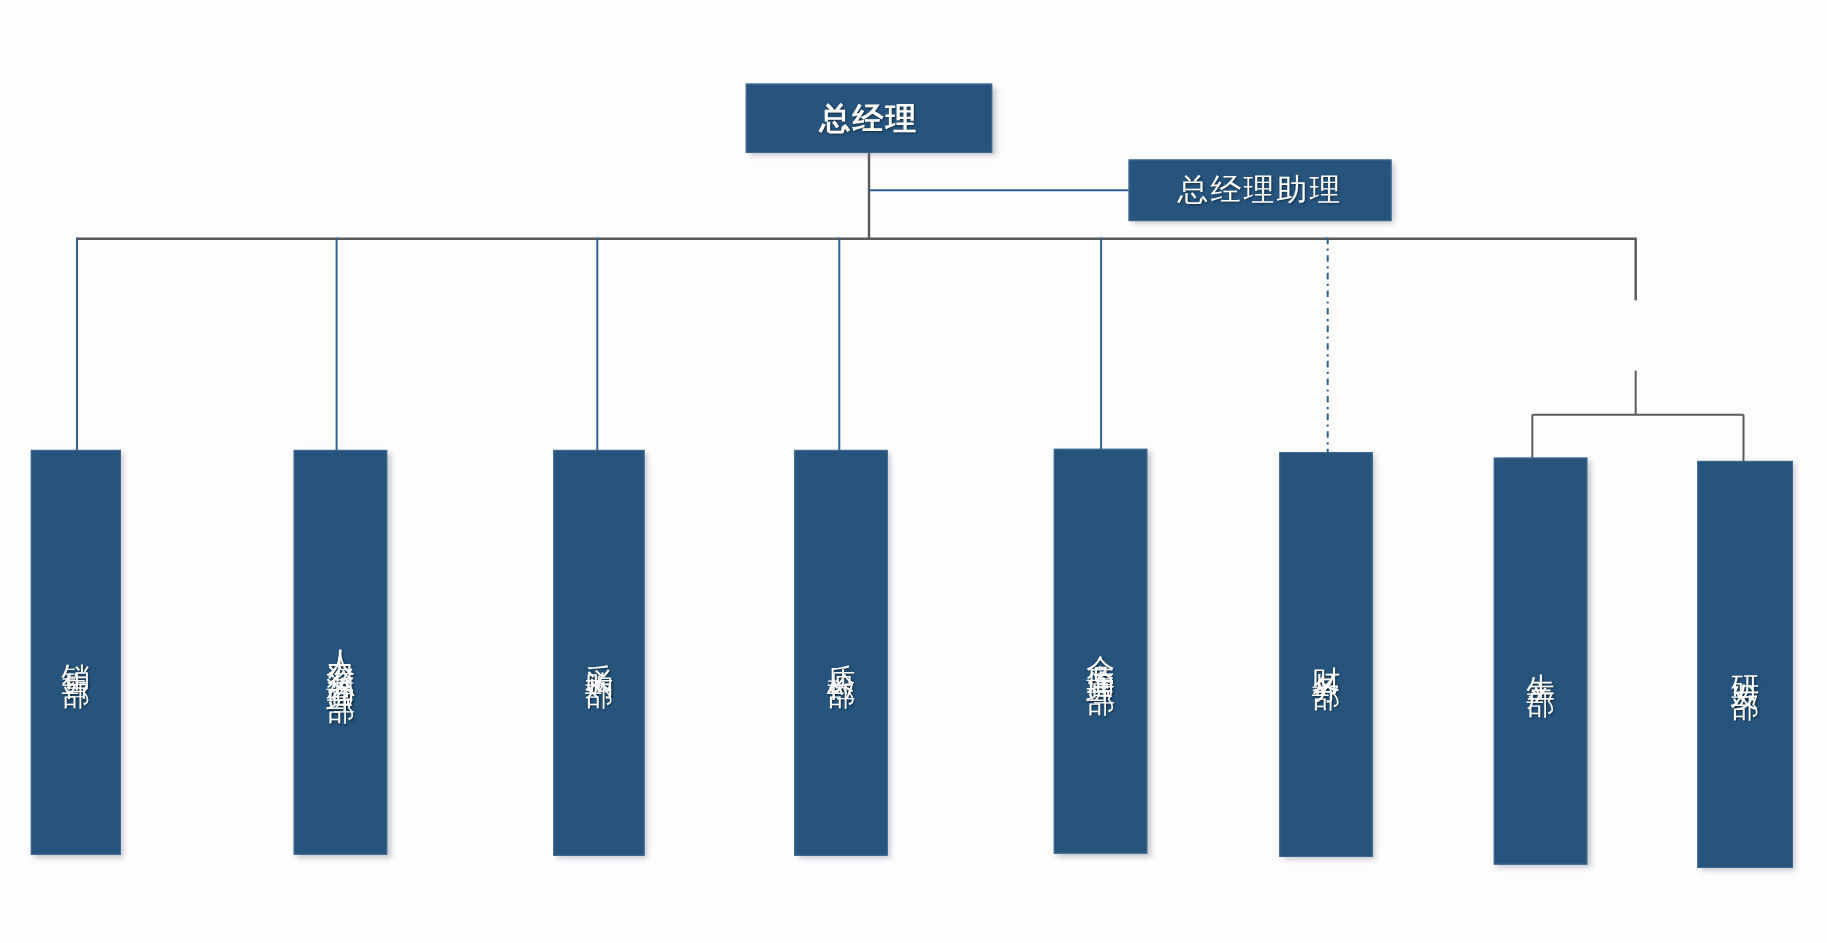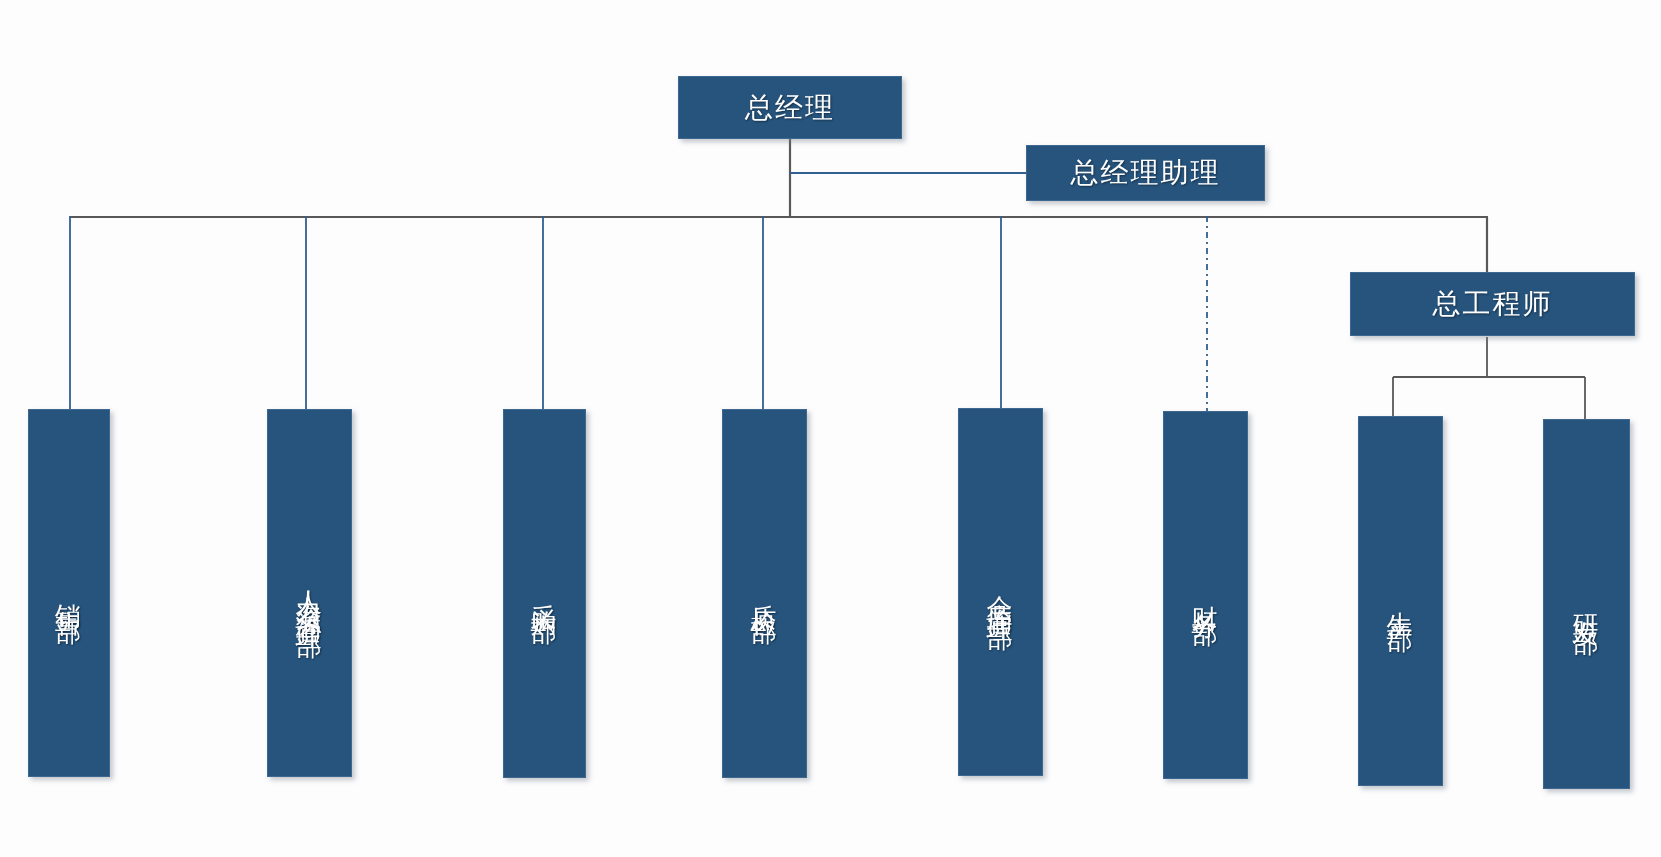--- a/index.html
+++ b/index.html
@@ -77,31 +77,28 @@
     <line class="line-blue" x1="1001" y1="216" x2="1001" y2="409"></line>
     <line class="line-blue line-dashed" x1="1207" y1="216" x2="1207" y2="412"></line>
 
     <line class="line-gray" x1="1487" y1="217" x2="1487" y2="273"></line>
     <line class="line-gray-thin" x1="1487" y1="337" x2="1487" y2="377"></line>
     <line class="line-gray-thin" x1="1393" y1="377" x2="1585" y2="377"></line>
     <line class="line-gray-thin" x1="1393" y1="377" x2="1393" y2="417"></line>
     <line class="line-gray-thin" x1="1585" y1="377" x2="1585" y2="420"></line>
   </svg>
 
-  <div class="node node-h" style="left:678px; top:76px; width:224px; height:63px;">
+  <div class="node node-h" style="left:678px; top:76px; width:224px; height:63px;font-weight:bold;">
     <span class="label">总经理</span>
   </div>
 
   <div class="node node-h" style="left:1026px; top:145px; width:239px; height:56px;text-align:center;">
     <span class="label">总经理助理</span>
   </div>
 
-  <div class="node node-h" style="left:1350px; top:272px; width:285px; height:64px;">
-    <span class="label">总工程师</span>
-  </div>
 
   <div class="node node-v" style="left:28px; top:409px; width:82px; height:368px;">
     <span class="label">销售部</span>
   </div>
 
   <div class="node node-v" style="left:267px; top:409px; width:85px; height:368px;">
     <span class="label">人力资源管理部</span>
   </div>
 
   <div class="node node-v" style="left:503px; top:409px; width:83px; height:369px;">

